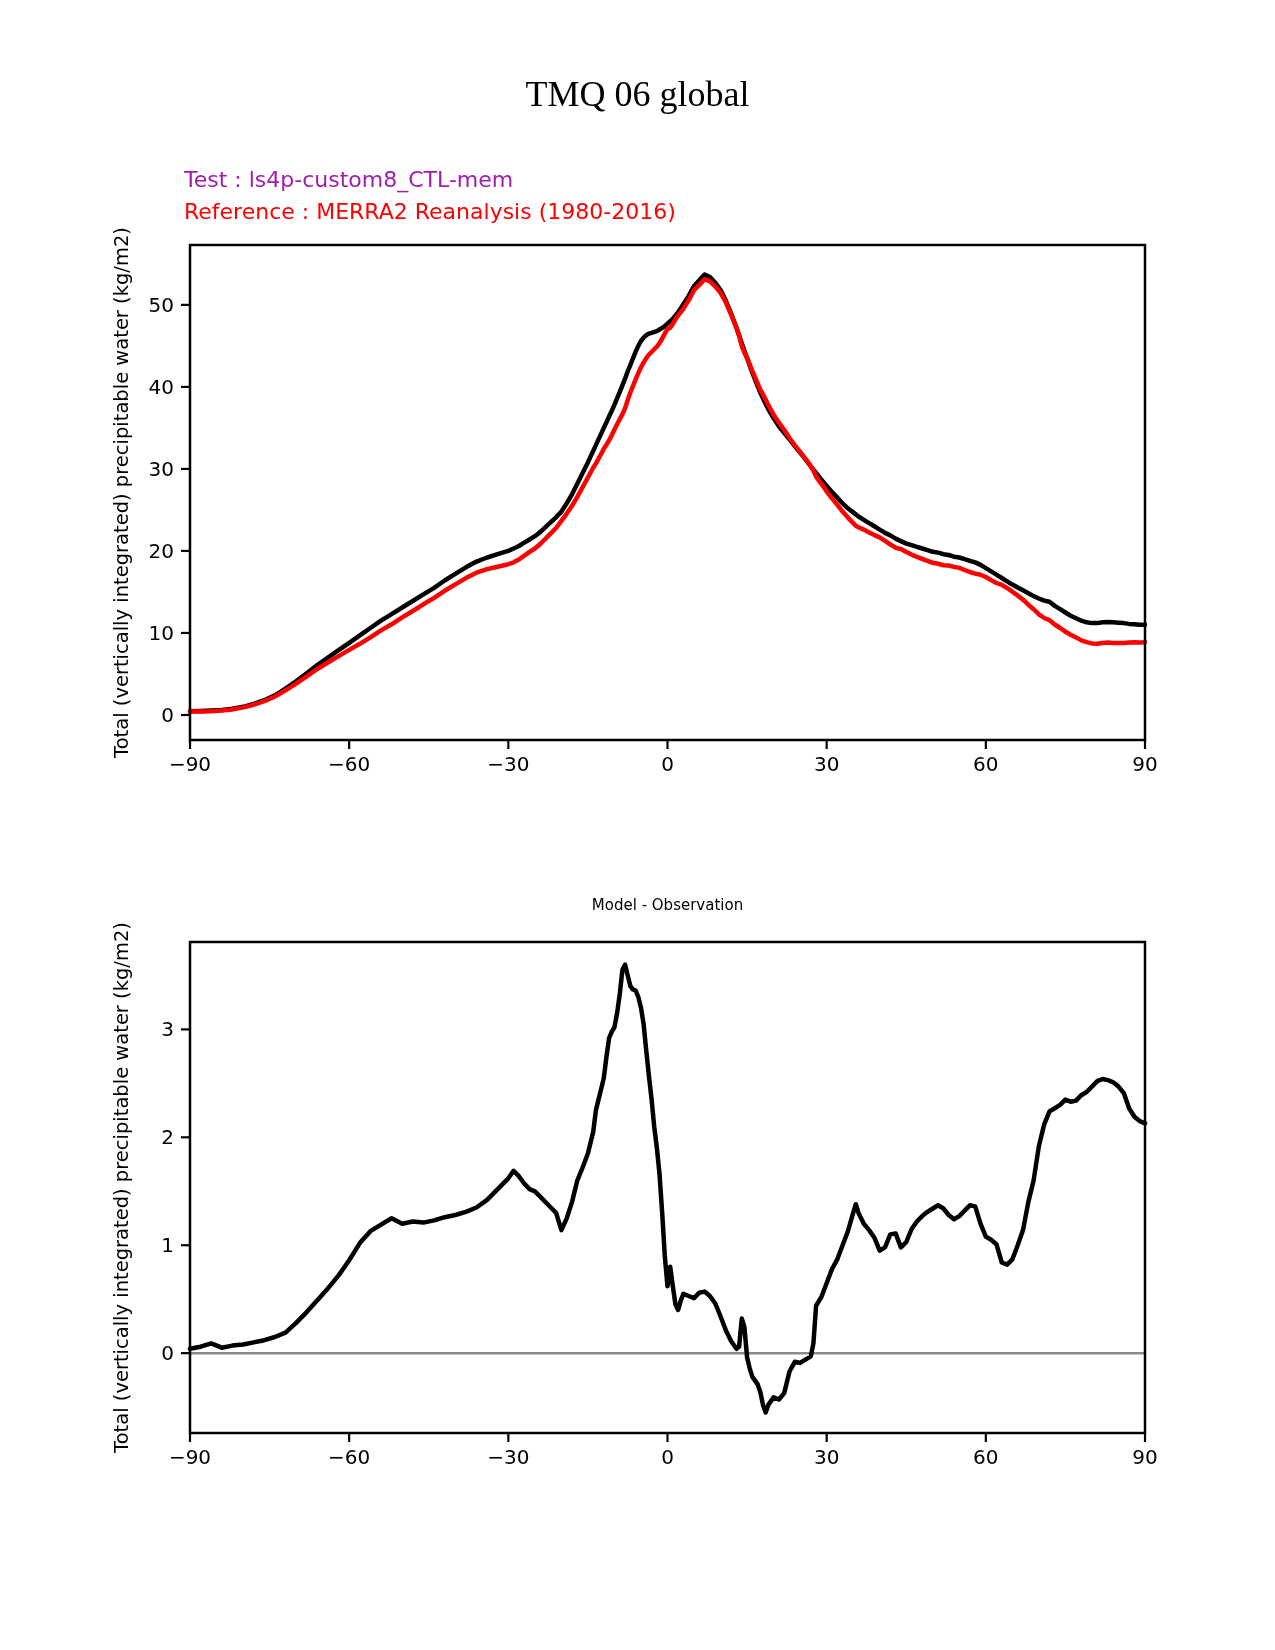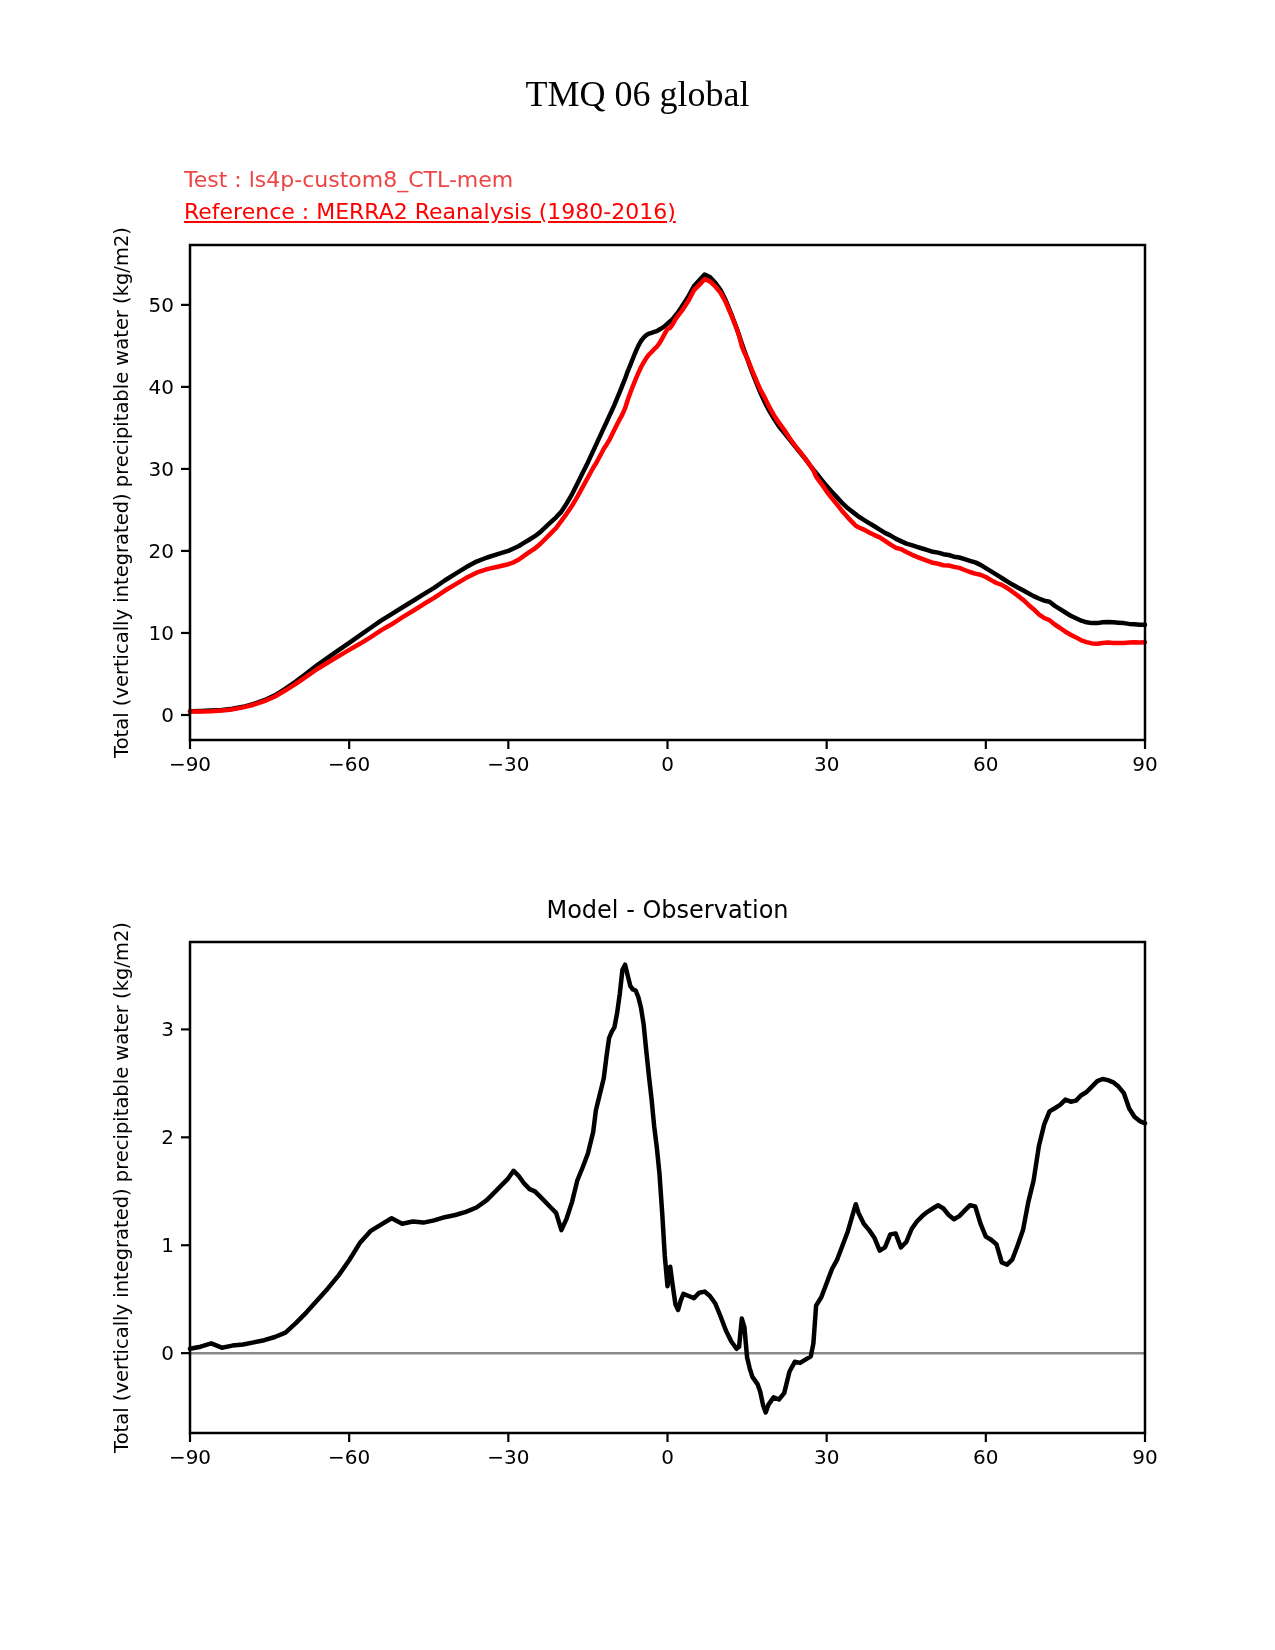--- a/index.html
+++ b/index.html
@@ -1,24 +1,24 @@
 <!DOCTYPE html>
 <html><head>
 <meta charset="utf-8">
 <style>
   html,body{margin:0;padding:0;background:#ffffff;}
   body{width:1275px;height:1650px;position:relative;font-family:"DejaVu Sans",sans-serif;color:#000;}
   .abs{position:absolute;}
   #suptitle{top:72px;left:0;width:1275px;text-align:center;font-size:36px;line-height:44px;color:#000;font-family:Liberation Serif, serif;}
-  #legend-test{top:166px;left:184px;font-size:22px;line-height:28px;color:#ef4444;white-space:nowrap;}
-  #legend-ref{top:198px;left:184px;font-size:22px;line-height:28px;color:#ff0000;white-space:nowrap;text-decoration:underline;}
+  #legend-test{top:166px;left:184px;font-size:22px;line-height:28px;color:#a21caf;white-space:nowrap;}
+  #legend-ref{top:198px;left:184px;font-size:22px;line-height:28px;color:#ff0000;white-space:nowrap;}
   .ylab{font-size:19.5px;white-space:nowrap;width:700px;text-align:center;transform:rotate(-90deg);transform-origin:center center;}
   #ylabel-top{left:-229px;top:481px;}
   #ylabel-bottom{left:-229px;top:1176px;}
-  #bottom-title{top:896px;left:190px;width:955px;text-align:center;font-size:24px;color:#000;}
+  #bottom-title{top:896px;left:190px;width:955px;text-align:center;font-size:15px;color:#000;}
   svg{position:absolute;top:0;left:0;}
   svg text{font-family:"DejaVu Sans",sans-serif;fill:#000;}
 </style>
 </head>
 <body>
 
 <div id="suptitle" class="abs">TMQ 06 global</div>
 
 <div id="legend-test" class="abs">Test : ls4p-custom8_CTL-mem</div>
 <div id="legend-ref" class="abs">Reference : MERRA2 Reanalysis (1980-2016)</div>

